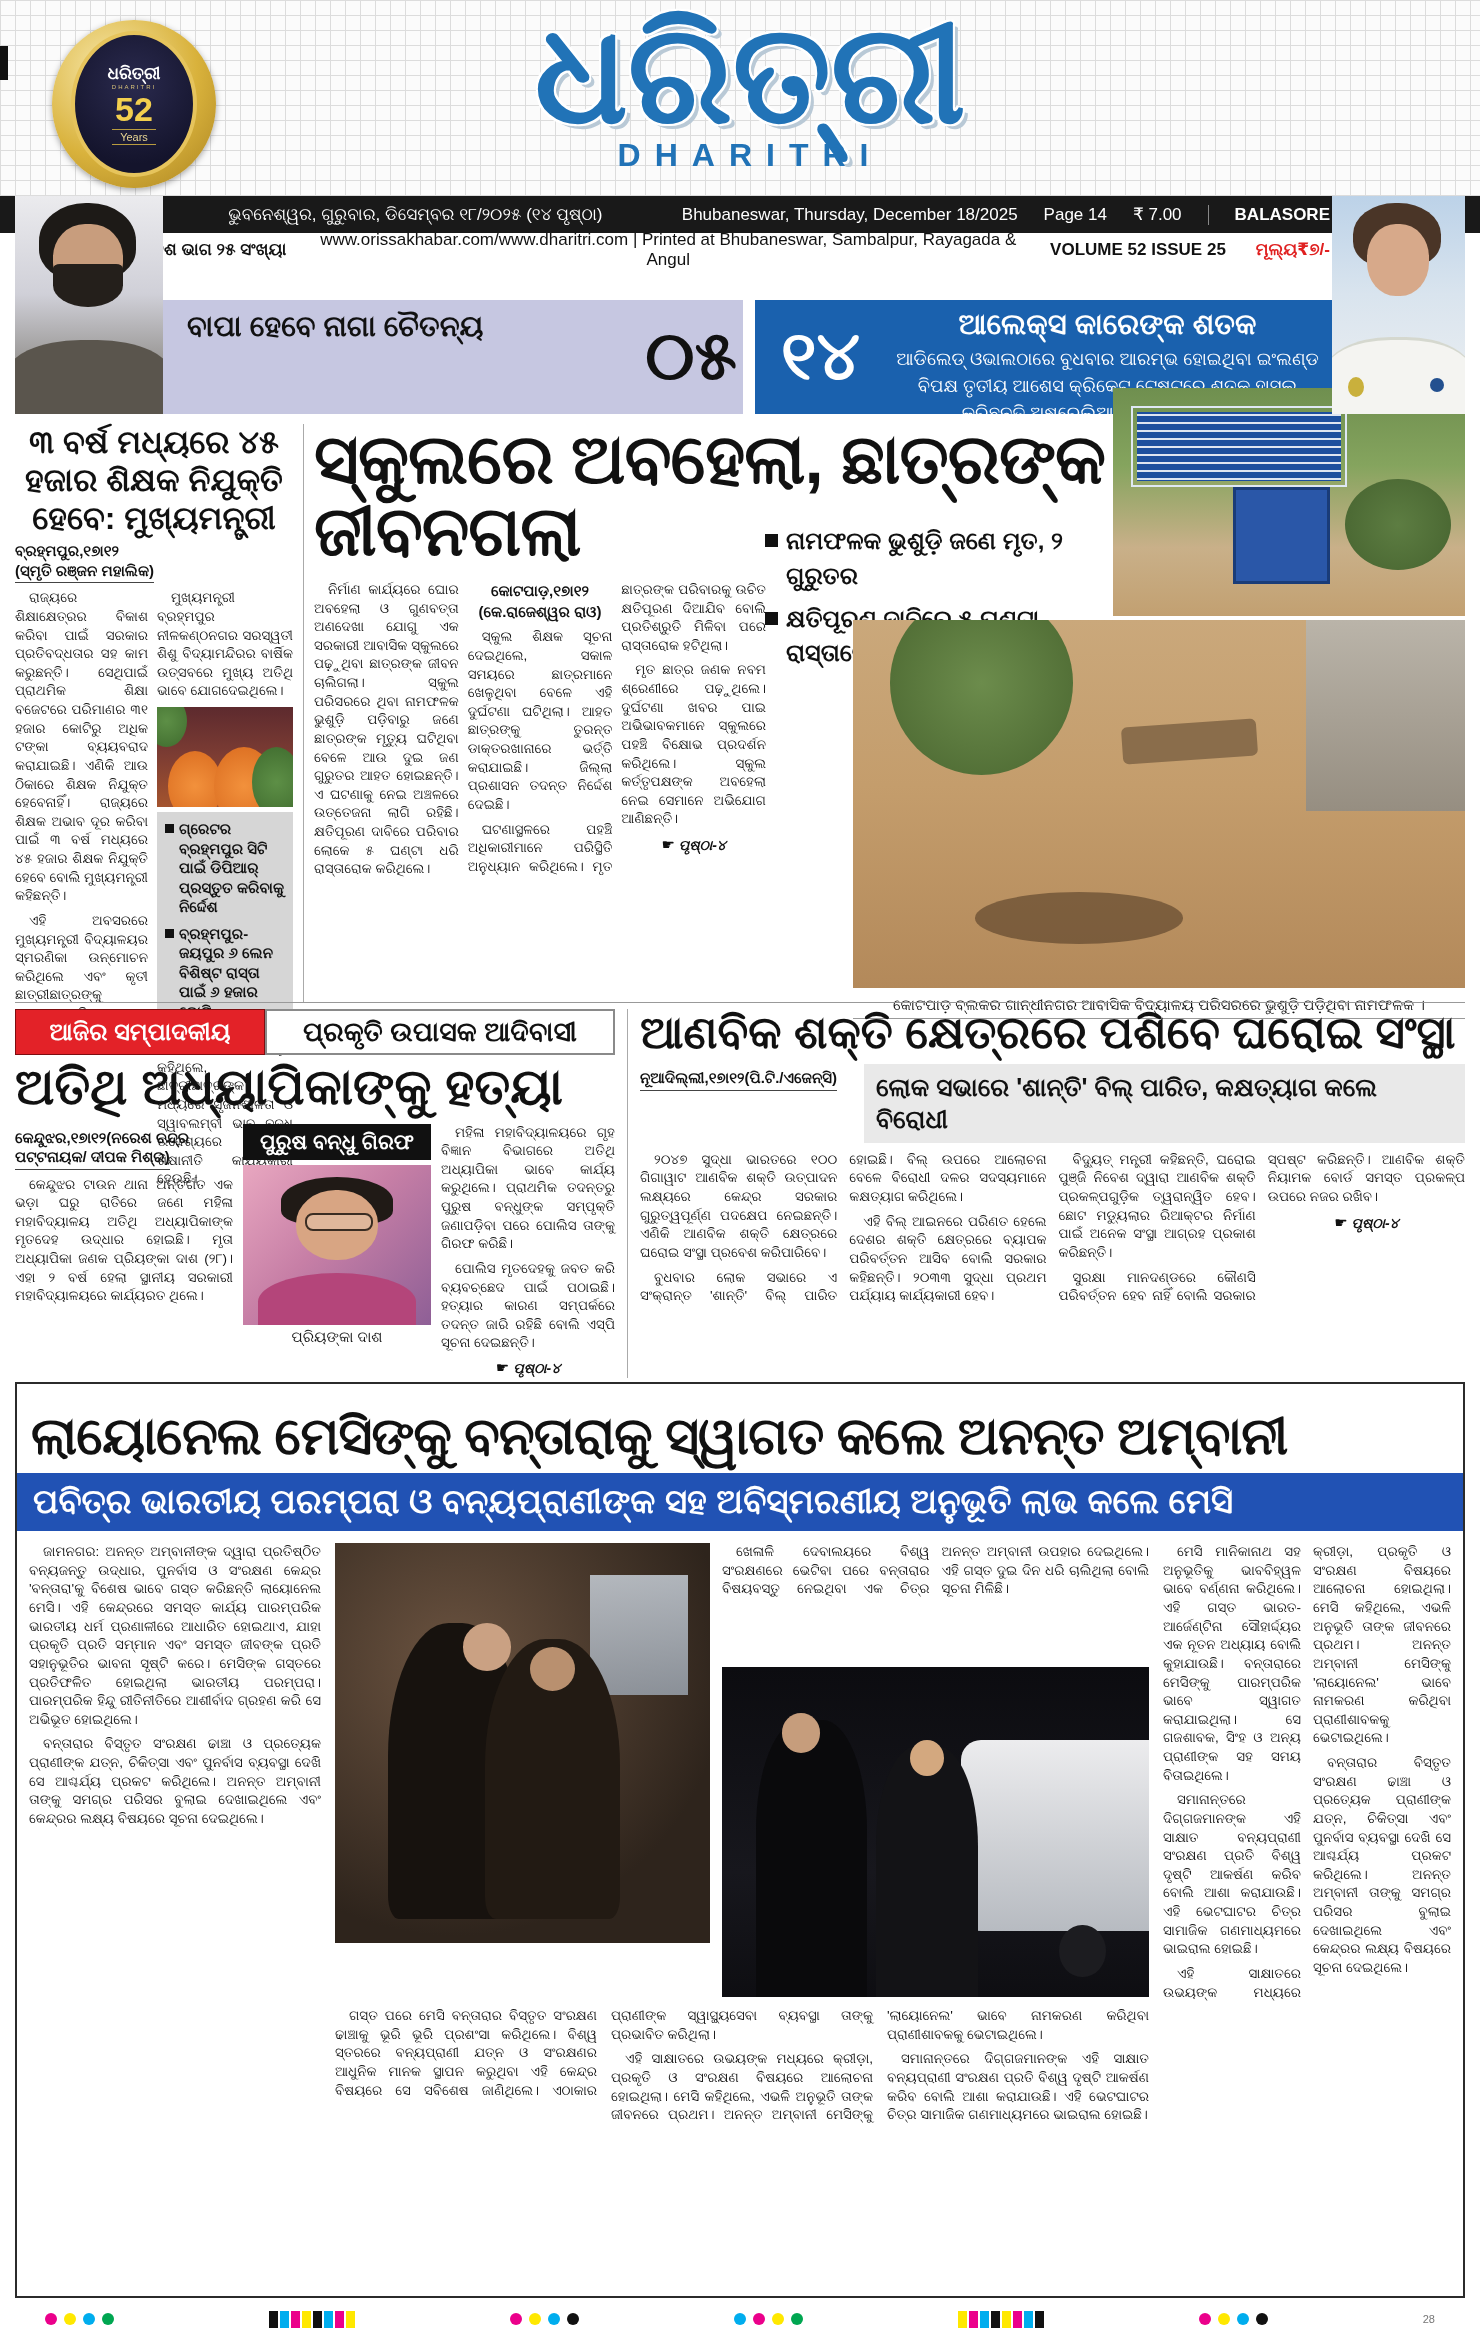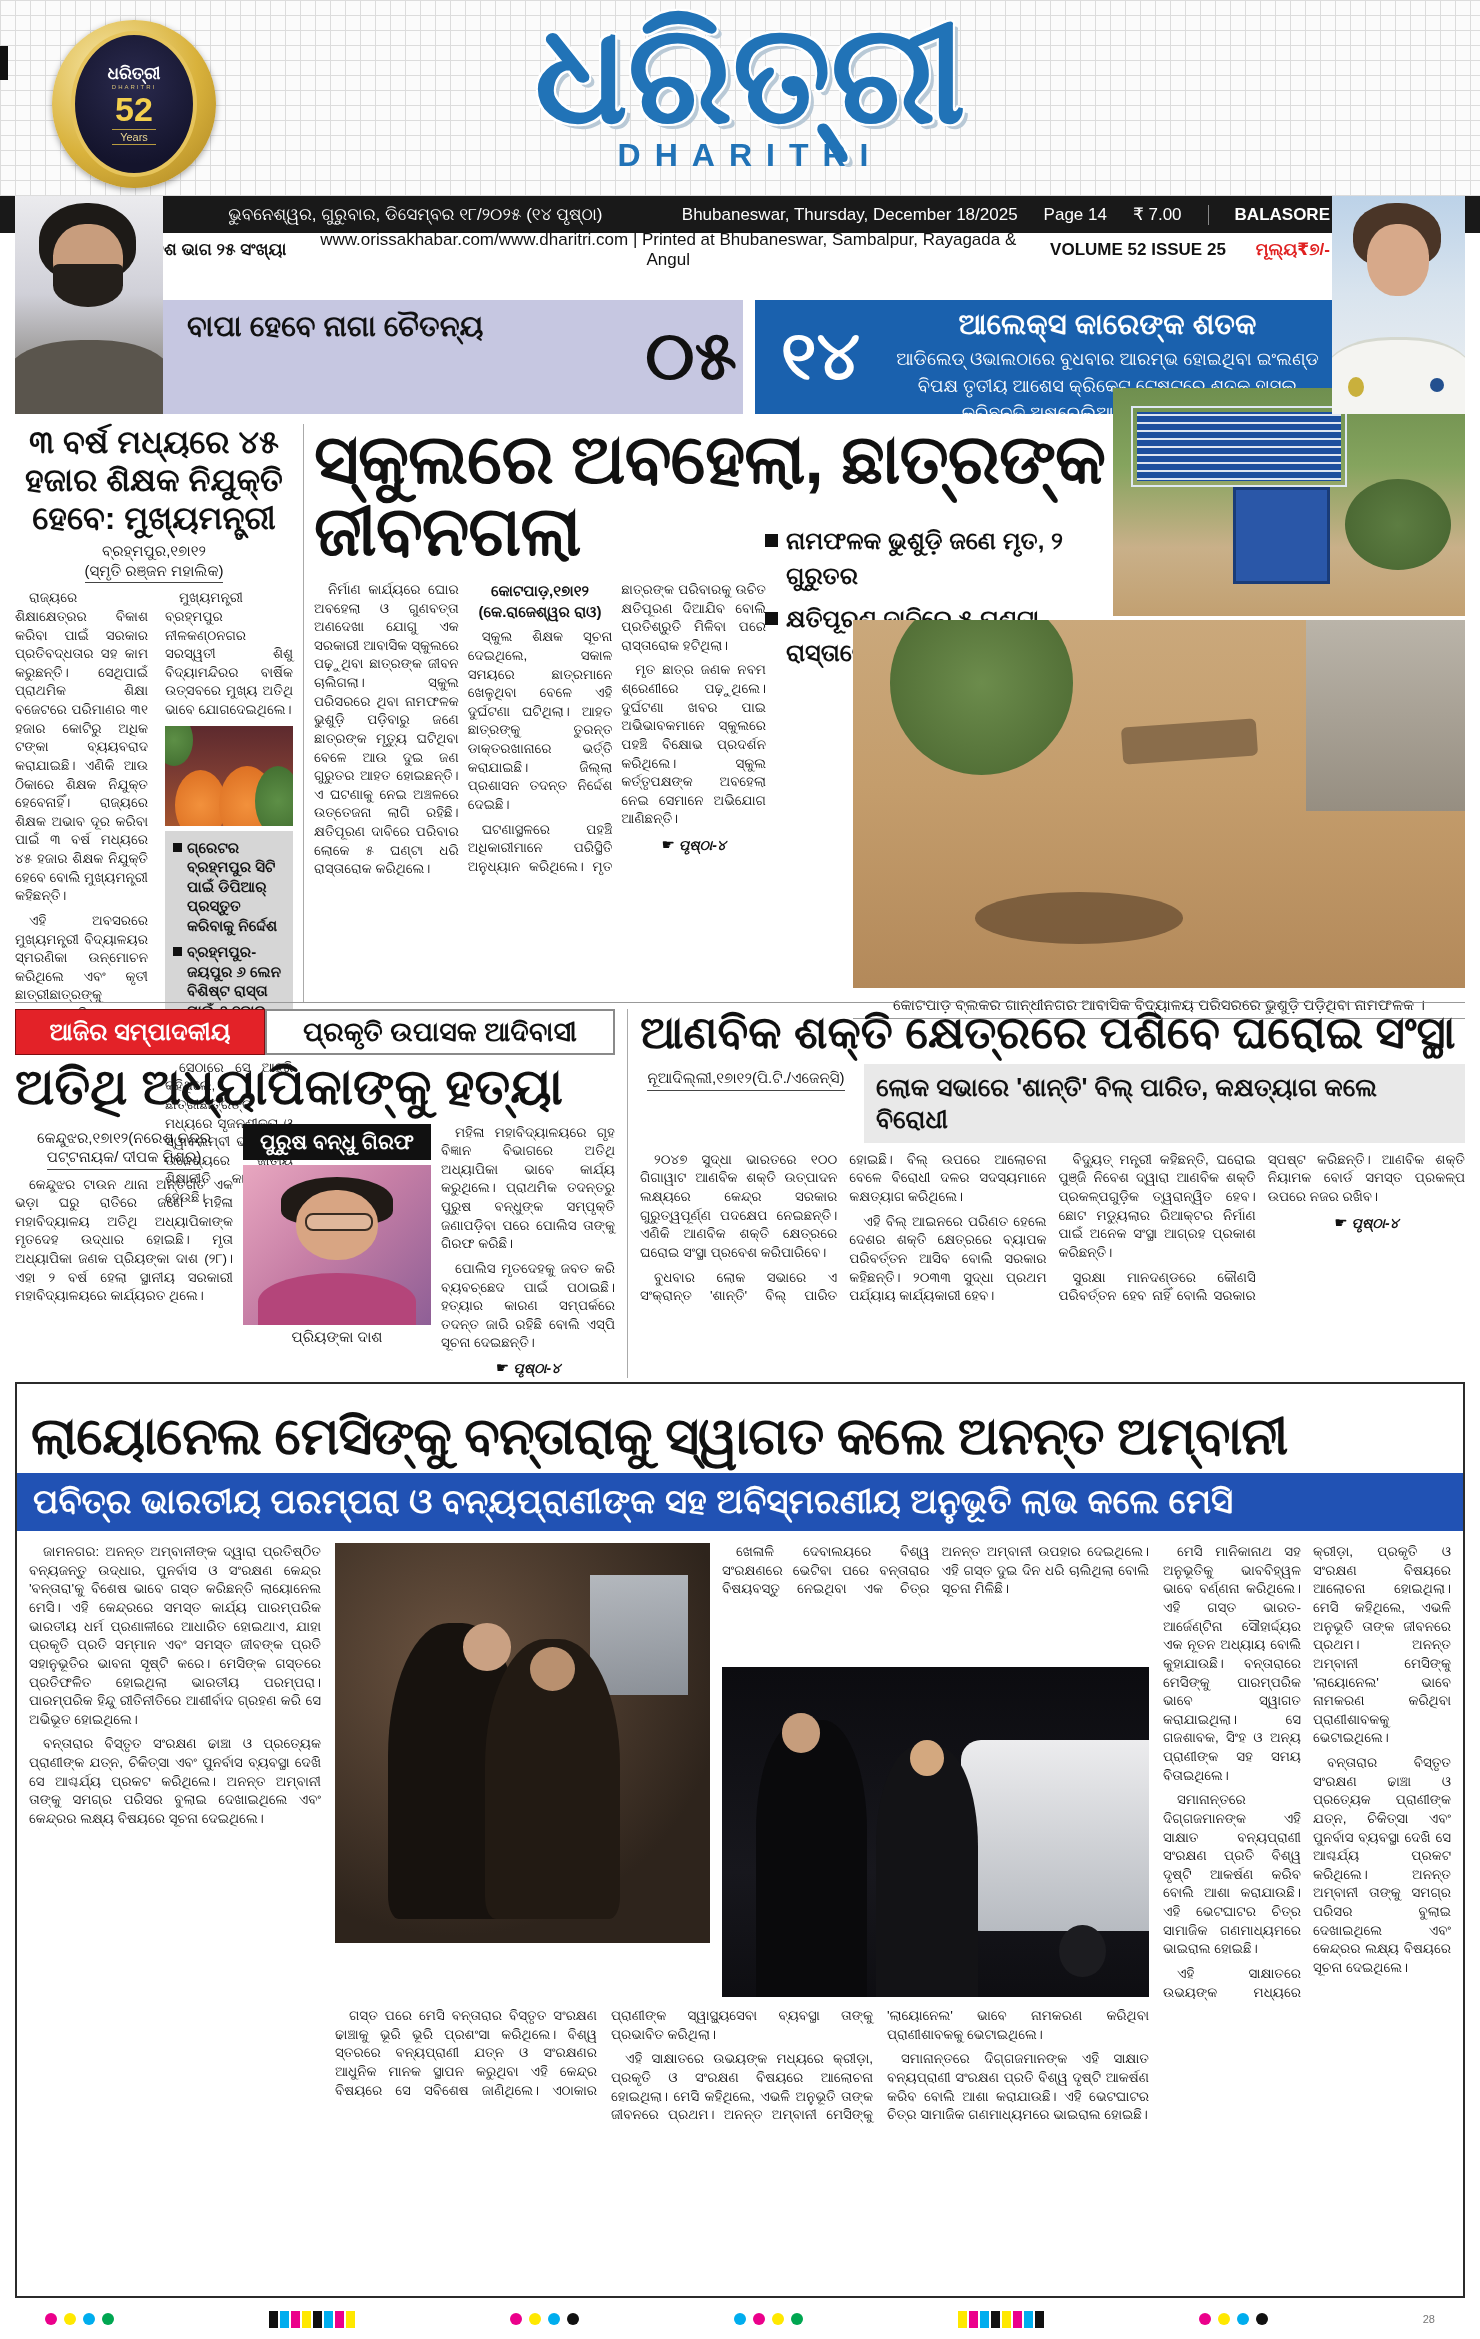--- a/index.html
+++ b/index.html
@@ -52,32 +52,32 @@
   .p-beard{position:absolute;top:31%;left:26%;width:47%;height:20%;background:#241f1b;border-radius:10% 10% 50% 50%;}
   .p-shirt{position:absolute;bottom:-2%;left:-6%;width:112%;height:36%;background:#5a554d;border-radius:45% 45% 0 0;}
   .cricket{position:absolute;left:1332px;top:196px;width:133px;height:218px;z-index:5;
     background:linear-gradient(180deg,#bcd2e8,#d9e4ee 45%,#eef0f2 100%);}
   .cricket .p-hair{background:#4a3527;height:30%;}
   .cricket .p-face{background:#d7a98a;}
   .cricket .p-shirt{background:#f4f4f1;border-top:3px solid #d5d8cf;}
   .c-logo{position:absolute;bottom:8%;left:12%;width:16px;height:20px;background:#c9b03c;border-radius:50%;}
   .c-logo2{position:absolute;bottom:10%;right:16%;width:14px;height:14px;background:#23508f;border-radius:50%;}
   
-  .dateline{font-weight:normal;font-size:15px;text-align:center;line-height:1.3;margin:4px 0 6px;}
+  .dateline{font-weight:bold;font-size:15px;line-height:1.3;margin:4px 0 6px;}
   .dateline .dl-under{display:inline-block;border-bottom:1px solid #444;padding-bottom:2px;}
   .bodytxt{font-size:13.5px;line-height:1.38;text-align:justify;}
   .bodytxt p{margin:0 0 6px;text-indent:14px;}
   .vrule{width:1px;background:#aaa;}
   .cont-mark{font-weight:bold;font-size:14px;text-align:center;font-style:italic;}
   .cont-icon{font-size:15px;}
   
   .top-section{position:absolute;left:15px;top:424px;width:1450px;height:578px;display:flex;gap:10px;}
   .col-left{width:278px;flex:0 0 278px;}
   .hl-sm{font-size:32px;font-weight:bold;line-height:1.18;text-align:center;}
-  .tb-row{display:flex;gap:17px;margin-top:4px;}
+  .tb-row{display:flex;gap:9px;margin-top:4px;}
   .tb-c1{width:133px;flex:0 0 133px;}
   .tb-c2{flex:1;}
   .cm-photo{width:100%;height:100px;background:linear-gradient(180deg,#5d2a2e,#7a3b33 45%,#a4542e);}
   .garl{position:absolute;border-radius:50%;background:radial-gradient(circle,#f2913c,#d96a1e);}
   .leaf{position:absolute;border-radius:50%;background:radial-gradient(circle,#5d8f46,#3f6b2e);}
   .cap-box{background:#d6d6d6;padding:7px 8px;margin:5px 0;font-size:15px;font-weight:bold;line-height:1.3;}
   .cap-box .cap-line{display:flex;gap:5px;margin-bottom:7px;}
   .bsq{flex:0 0 9px;width:9px;height:9px;background:#111;margin-top:5px;}
   
   .main-art{position:relative;flex:1;}

